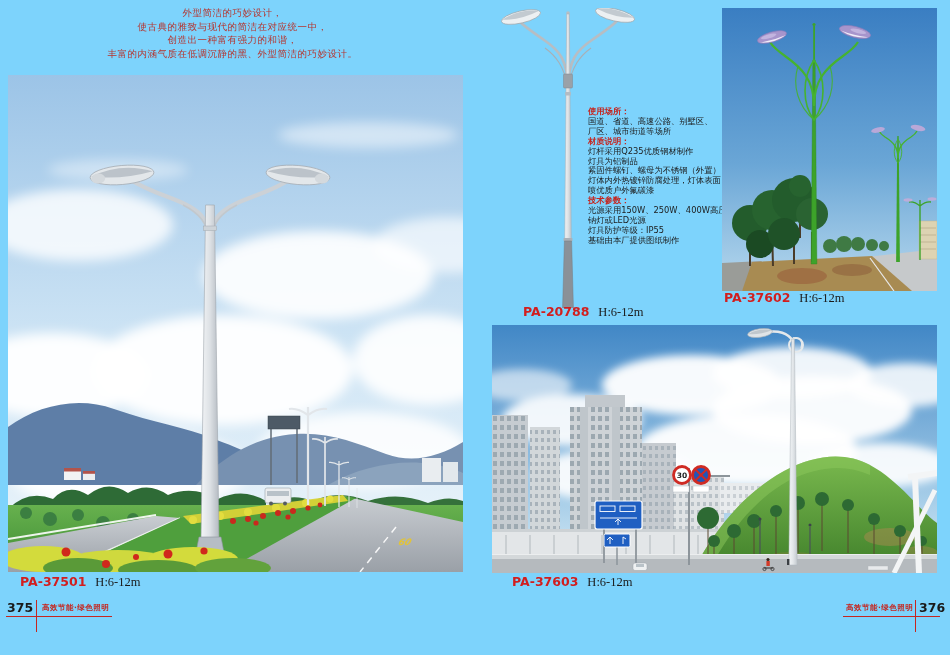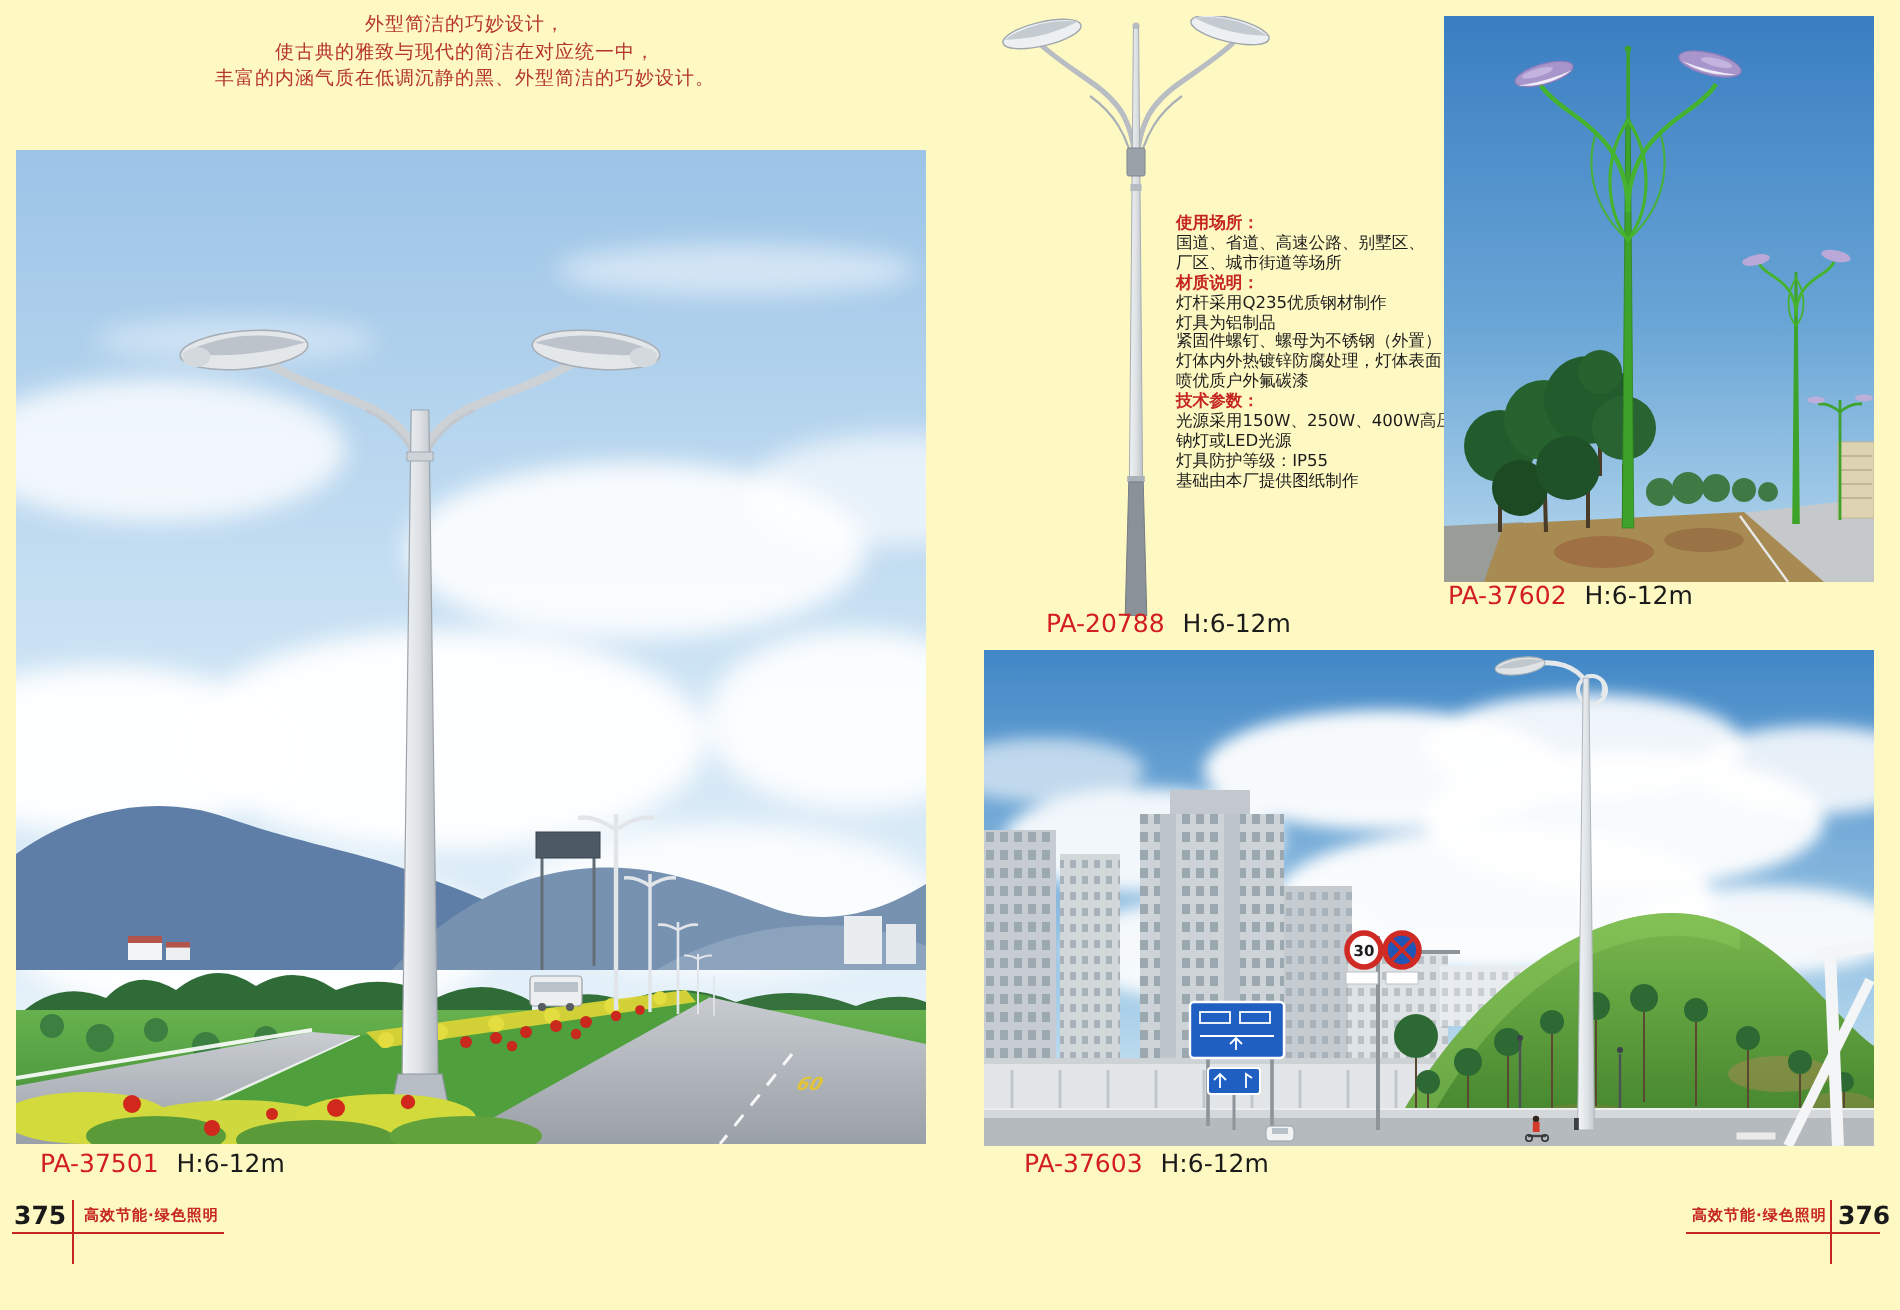--- a/index.html
+++ b/index.html
@@ -1,40 +1,41 @@
 <!DOCTYPE html>
 <html><head>
 <meta charset="utf-8">
 <style>
   html,body{margin:0;padding:0;background:#ffffff;}
-  .stage{position:relative;width:950px;height:655px;background:#fef9c3;overflow:hidden;
+  .stage{position:relative;width:950px;height:655px;background:#7dd3fc;overflow:hidden;
          font-family:"DejaVu Sans","Liberation Sans",sans-serif;}
   .abs{position:absolute;}
   .intro{left:60px;top:6px;width:345px;text-align:center;color:#b5342e;
          font-size:9.5px;line-height:13.5px;letter-spacing:.5px;}
   .intro div{white-space:nowrap;}
   .caption{position:absolute;font-size:12.5px;white-space:nowrap;}
-  .caption .model{color:#d21e1e;font-weight:normal;}
-  .caption .ht{color:#1b1b1b;margin-left:5px;}
+  .caption .model{color:#d21e1e;font-weight:bold;}
+  .caption .ht{color:#1b1b1b;margin-left:5px;font-family:Liberation Serif, serif;}
   .specs{left:588px;top:107px;width:140px;font-size:8.3px;line-height:9.9px;color:#1c1c1c;}
   .specs .hd{color:#c5261f;font-weight:bold;}
   .specs div{white-space:nowrap;}
   .pgnum{position:absolute;font-size:12.5px;font-weight:bold;color:#1a1a1a;text-align:right;}
   .slogan{position:absolute;font-size:7.5px;font-weight:bold;color:#c5261f;letter-spacing:.5px;}
   .redline-h{position:absolute;height:1.2px;background:#c5261f;}
   .redline-v{position:absolute;width:1.3px;background:#c5261f;}
 </style>
 </head>
 <body>
 
 <div class="stage">
 
   <div class="abs intro">
     <div>外型简洁的巧妙设计，</div>
     <div>使古典的雅致与现代的简洁在对应统一中，</div>
+    <div>创造出一种富有强力的和谐，</div>
     <div>丰富的内涵气质在低调沉静的黑、外型简洁的巧妙设计。</div>
   </div>
 
   <svg class="abs" style="left:8px;top:75px;" width="455" height="497" viewBox="0 0 455 497">
     <defs>
       <linearGradient id="s1sky" x1="0" y1="0" x2="0" y2="1">
         <stop offset="0" stop-color="#9cc4e7"></stop>
           <stop offset=".55" stop-color="#cfe5f5"></stop>
           <stop offset="1" stop-color="#eef6fb"></stop>
       </linearGradient>

